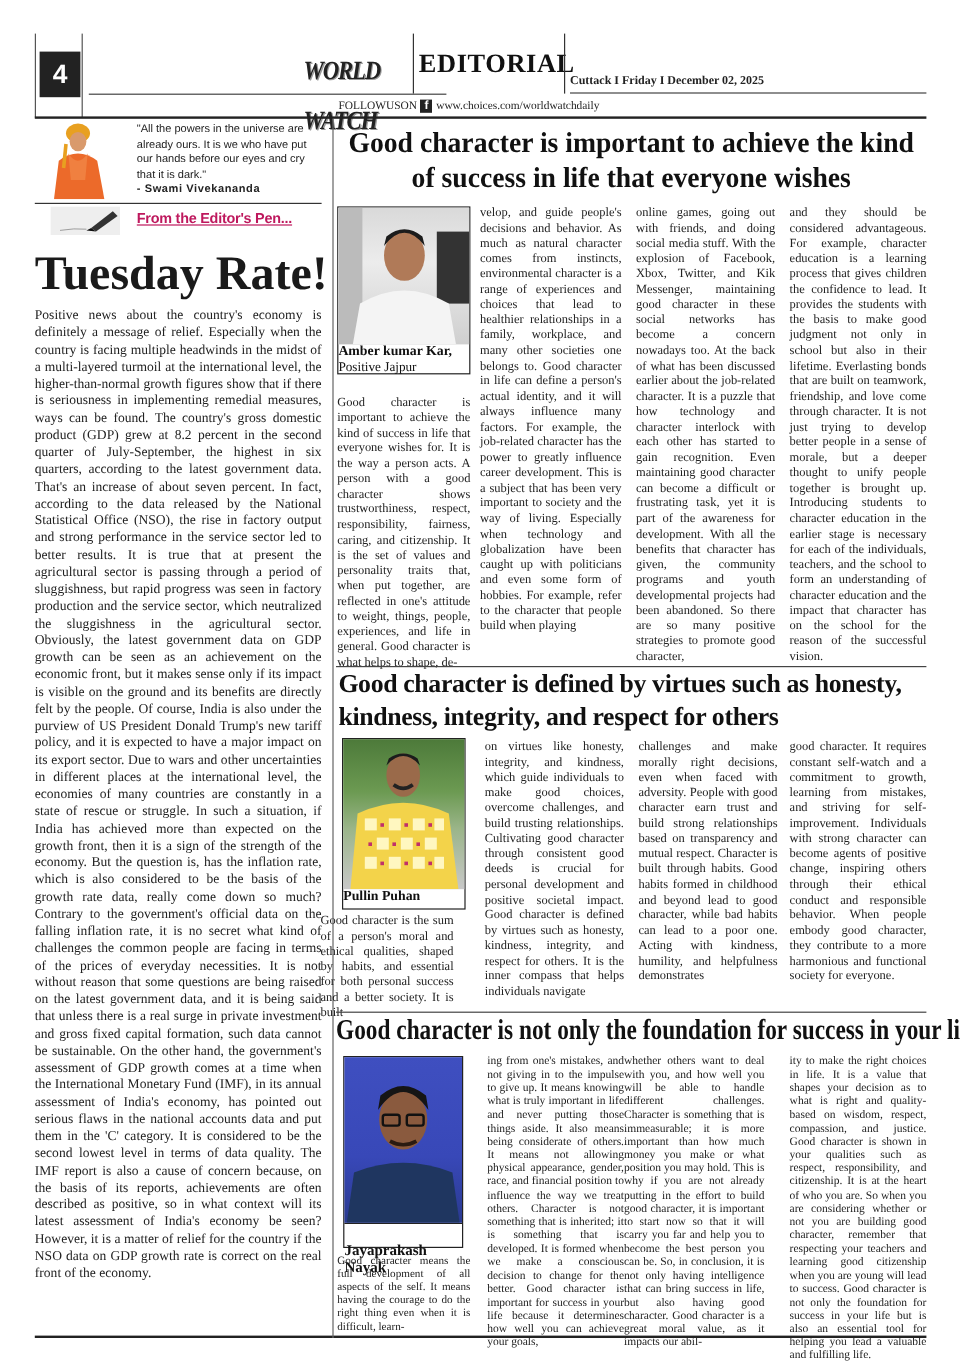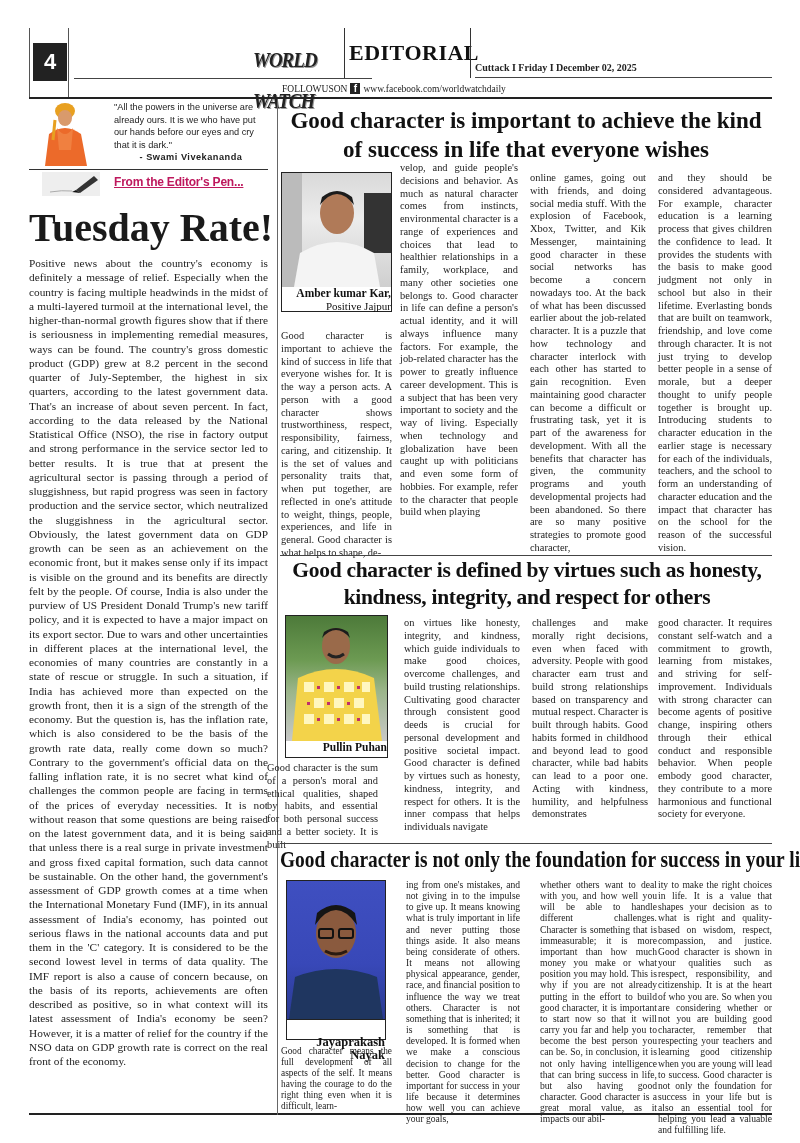--- a/index.html
+++ b/index.html
@@ -15,76 +15,76 @@
 .editorial{left:349px;top:40px;font-size:22px;font-weight:bold;letter-spacing:0.5px;color:#111}
 .dateline{left:475px;top:62px;font-size:10px;font-weight:bold;color:#222}
 .hrule-top{left:74px;top:78px;width:298px;height:1px;background:#444}
 .hrule-top2{left:475px;top:77px;width:297px;height:1px;background:#444}
 .follow{left:282px;top:83px;font-size:9.5px;color:#222;display:flex;align-items:center;gap:3px}
 .fbicon{display:inline-block;width:10px;height:11px;background:#222;color:#fff;font-family:"Liberation Sans",sans-serif;font-weight:bold;font-size:10px;line-height:12px;text-align:center}
 .hrule-main{left:29px;top:97px;width:743px;height:2px;background:#222}
 
 .sage{left:37px;top:100px;width:56px;height:66px}
 .quote{left:114px;top:101px;width:154px;font-family:"Liberation Sans",sans-serif;font-size:9.2px;line-height:12.6px;color:#222}
-.quote-author{display:block;text-align:center;font-weight:bold;letter-spacing:0.5px}
+.quote-author{display:block;text-align:left;font-weight:bold;letter-spacing:0.5px}
 .hrule-q{left:29px;top:169px;width:239px;height:1px;background:#333}
 .pen{left:42px;top:172px;width:58px;height:24px}
 .editors-pen{left:114px;top:175px;font-family:"Liberation Sans",sans-serif;font-size:12px;font-weight:bold;text-decoration:underline;color:#be185d;letter-spacing:-0.2px}
 .growth-title{left:29px;top:204px;font-size:40px;font-weight:bold;color:#1a1a1a;letter-spacing:0px;white-space:nowrap}
 .lede{left:29px;top:256px;width:239px;font-size:11.3px;line-height:14.25px;text-align:justify;color:#222;hyphens:auto}
 .lede-rule{left:29px;top:1113px;width:251px;height:2px;background:#222}
 .col-div{left:277px;top:99px;width:1px;height:1016px;background:#666}
 
 .h1{left:280px;top:106px;width:492px;text-align:center;font-size:24px;font-weight:bold;line-height:29px;color:#111;transform:scaleX(0.96)}
-.h2{left:282px;top:557px;width:490px;text-align:center;font-size:21.5px;font-weight:bold;line-height:27px;color:#111;letter-spacing:-0.3px}
+.h2{left:282px;top:557px;width:490px;text-align:left;font-size:21.5px;font-weight:bold;line-height:27px;color:#111;letter-spacing:-0.3px}
 .h3{left:280px;top:845px;width:492px;font-size:24px;font-weight:bold;line-height:28px;color:#111;white-space:nowrap;transform-origin:left;transform:scaleX(0.81)}
 
 .photo-box{border:1px solid #222;background:#fff}
 .photo{width:100%;position:relative;overflow:hidden}
-.cap{text-align:right;font-size:11px;line-height:13px;color:#111}
+.cap{text-align:left;font-size:11px;line-height:13px;color:#111}
 .cap b{font-size:11.5px}
 .p1box{left:281px;top:172px;width:111px;height:140px}
 .p1{height:114px;background:linear-gradient(180deg,#d9d9d9 0%,#ececec 40%,#cfcfcf 100%)}
 .p2box{left:285px;top:615px;width:103px;height:143px}
 .p2{height:125px;background:linear-gradient(180deg,#4d7a3a 0%,#6c9a52 35%,#9bb58a 60%,#c8c8c8 100%)}
 .p3box{left:286px;top:880px;width:100px;height:160px}
 .p3{height:138px;background:linear-gradient(180deg,#3f4fc0 0%,#3848b8 60%,#2a3a90 100%)}
 .body-col{font-size:10.4px;line-height:12.75px;text-align:justify;color:#222}
 .a1c1{left:281px;top:330px;width:111px}
-.a1c2{left:400px;top:162px;width:118px}
+.a1c2{left:400px;top:172px;width:118px}
 .a1c3{left:530px;top:172px;width:116px}
 .a1c4{left:658px;top:172px;width:114px}
 .a2c1{left:267px;top:762px;width:111px}
 .a2c2{left:404px;top:617px;width:116px}
 .a2c3{left:532px;top:617px;width:116px}
 .a2c4{left:658px;top:617px;width:114px}
 .a3c1{left:281px;top:1046px;width:111px;font-size:9.3px;line-height:11.1px}
 .a3c2{left:406px;top:879px;width:114px;font-size:9.6px;line-height:11.15px}
-.a3c3{left:540px;top:879px;width:117px;font-size:9.6px;line-height:11.15px}
+.a3c3{left:520px;top:879px;width:117px;font-size:9.6px;line-height:11.15px}
 .a3c4{left:658px;top:879px;width:114px;font-size:9.6px;line-height:11.15px}
 .hr-a1{left:280px;top:555px;width:492px;height:1px;background:#444}
 .hr-a2{left:280px;top:843px;width:492px;height:1px;background:#444}
 .bottom-rule{left:280px;top:1113px;width:492px;height:2px;background:#222}
 </style>
 </head>
 <body>
 
 <div class="abs pagenum-frame"></div>
 <div class="abs pagenum">4</div>
 <div class="abs logo">WORLD WATCH</div>
 <div class="abs vbar1"></div>
 <div class="abs editorial">EDITORIAL</div>
 <div class="abs vbar2"></div>
 <div class="abs dateline">Cuttack I Friday I December 02, 2025</div>
 <div class="abs hrule-top"></div>
 <div class="abs hrule-top2"></div>
 <div class="abs follow">
   <span>FOLLOWUSON</span>
   <span class="fbicon">f</span>
-  <span>www.facebook.com/worldwatchdaily</span>
+  <span>www.choices.com/worldwatchdaily</span>
 </div>
 <div class="abs hrule-main"></div>
 
 <svg class="abs sage" viewBox="0 0 56 66">
   <ellipse cx="28" cy="11" rx="10" ry="8" fill="#e8a020"></ellipse>
   <ellipse cx="28" cy="18" rx="7" ry="8" fill="#d99a6c"></ellipse>
   <path d="M8 66 L12 34 Q28 22 44 34 L50 66 Z" fill="#ec6a2a"></path>
   <path d="M20 28 Q28 40 36 28 L34 50 L22 50 Z" fill="#f08040"></path>
   <path d="M18 20 L16 40" stroke="#e8a020" stroke-width="3"></path>
 </svg>

